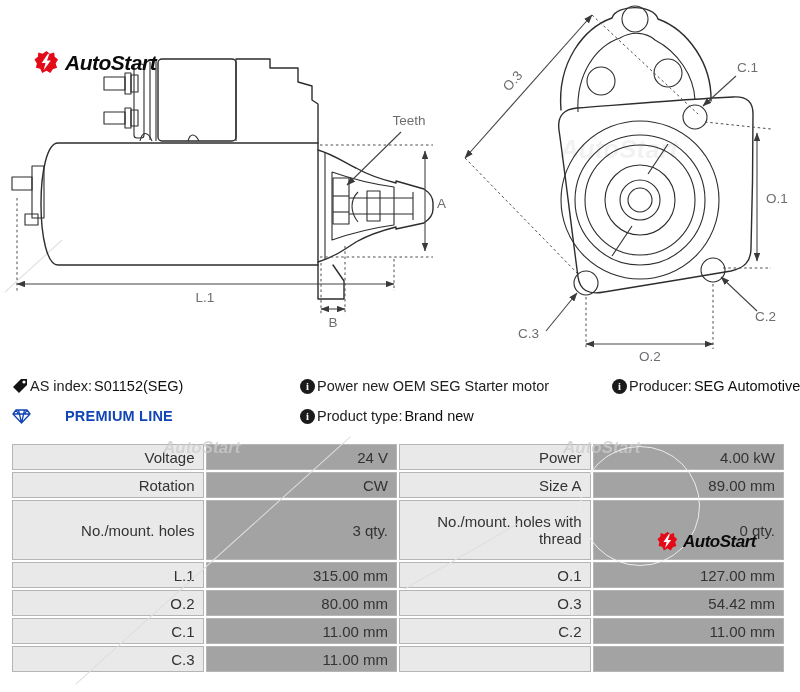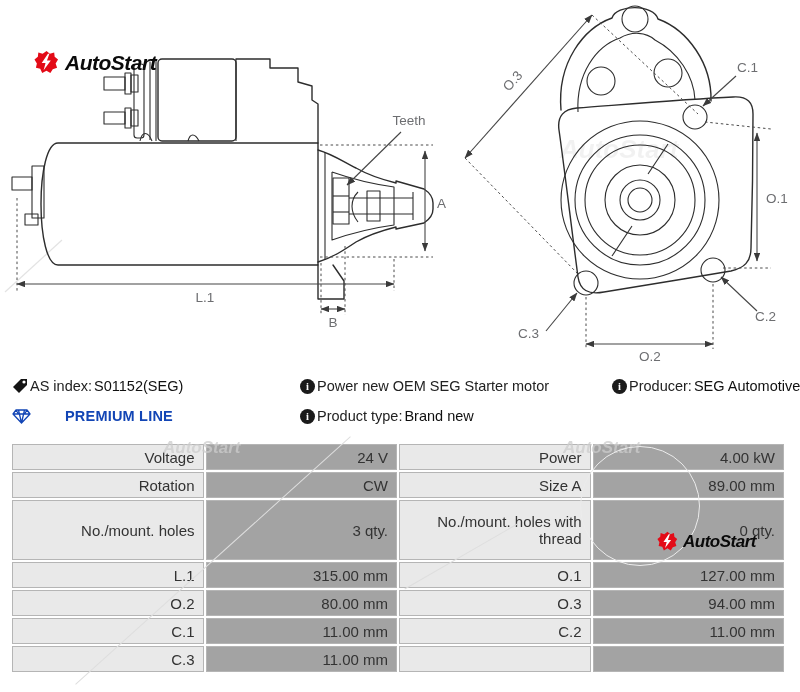--- a/index.html
+++ b/index.html
@@ -258,21 +258,21 @@
       <tr>
         <td class="lbl">L.1</td>
         <td class="val">315.00 mm</td>
         <td class="lbl">O.1</td>
         <td class="val">127.00 mm</td>
       </tr>
       <tr>
         <td class="lbl">O.2</td>
         <td class="val">80.00 mm</td>
         <td class="lbl">O.3</td>
-        <td class="val">94.00 mm</td>
+        <td class="val">54.42 mm</td>
       </tr>
       <tr>
         <td class="lbl">C.1</td>
         <td class="val">11.00 mm</td>
         <td class="lbl">C.2</td>
         <td class="val">11.00 mm</td>
       </tr>
       <tr>
         <td class="lbl">C.3</td>
         <td class="val">11.00 mm</td>

